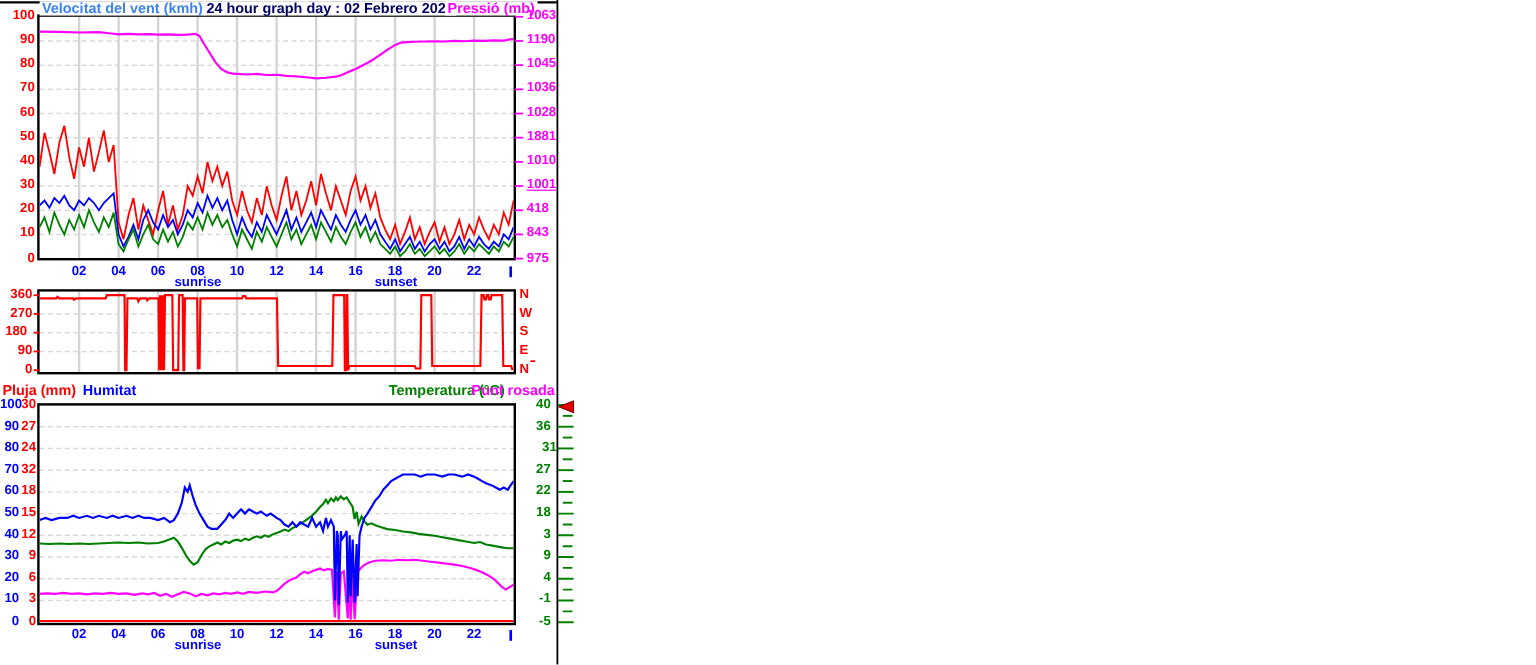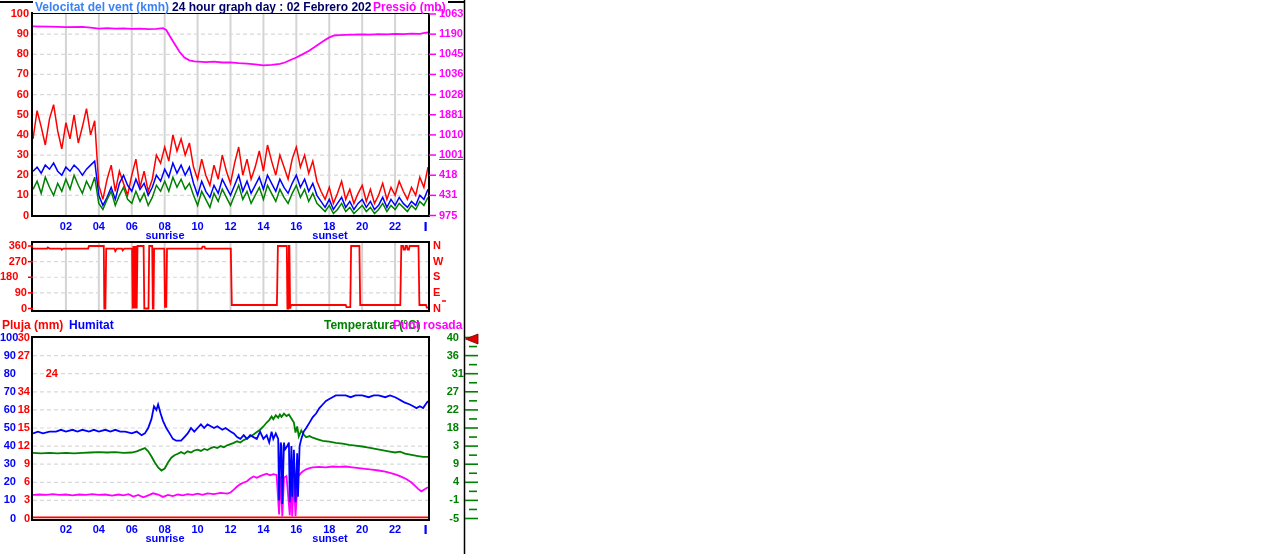--- a/index.html
+++ b/index.html
@@ -173,47 +173,47 @@
     <span class="lbl" style="color: rgb(255, 0, 0); top: 210px; left: 0px; width: 29px; text-align: right;">0</span>
     <span class="lbl" style="color: rgb(255, 0, 255); top: 8px; left: 439px;">1063</span>
     <span class="lbl" style="color: rgb(255, 0, 255); top: 28px; left: 439px;">1190</span>
     <span class="lbl" style="color: rgb(255, 0, 255); top: 48px; left: 439px;">1045</span>
     <span class="lbl" style="color: rgb(255, 0, 255); top: 68px; left: 439px;">1036</span>
     <span class="lbl" style="color: rgb(255, 0, 255); top: 89px; left: 439px;">1028</span>
     <span class="lbl" style="color: rgb(255, 0, 255); top: 109px; left: 439px;">1881</span>
     <span class="lbl" style="color: rgb(255, 0, 255); top: 129px; left: 439px;">1010</span>
     <span class="lbl" style="color: rgb(255, 0, 255); top: 149px; left: 439px; text-decoration: underline;">1001</span>
     <span class="lbl" style="color: rgb(255, 0, 255); top: 169px; left: 439px;">418</span>
-    <span class="lbl" style="color: rgb(255, 0, 255); top: 189px; left: 439px;">431</span>
+    <span class="lbl" style="color: rgb(255, 0, 255); top: 189px; left: 439px;">843</span>
     <span class="lbl" style="color: rgb(255, 0, 255); top: 210px; left: 439px;">975</span>
     <span class="lbl" style="color: rgb(255, 0, 0); top: 240px; left: 0px; width: 27px; text-align: right;">360</span>
     <span class="lbl" style="color: rgb(255, 0, 0); top: 256px; left: 0px; width: 27px; text-align: right;">270</span>
-    <span class="lbl" style="color: rgb(255, 0, 0); top: 271px; left: 0px; width: 27px; text-align: left;">180</span>
+    <span class="lbl" style="color: rgb(255, 0, 0); top: 271px; left: 0px; width: 27px; text-align: center;">180</span>
     <span class="lbl" style="color: rgb(255, 0, 0); top: 287px; left: 0px; width: 27px; text-align: right;">90</span>
     <span class="lbl" style="color: rgb(255, 0, 0); top: 303px; left: 0px; width: 27px; text-align: right;">0</span>
     <span class="lbl" style="color: rgb(255, 0, 0); top: 240px; left: 433px;">N</span>
     <span class="lbl" style="color: rgb(255, 0, 0); top: 256px; left: 433px;">W</span>
     <span class="lbl" style="color: rgb(255, 0, 0); top: 271px; left: 433px;">S</span>
     <span class="lbl" style="color: rgb(255, 0, 0); top: 287px; left: 433px;">E</span>
     <span class="lbl" style="color: rgb(255, 0, 0); top: 303px; left: 433px;">N</span>
     <span class="lbl" style="color: rgb(0, 0, 255); top: 332px; left: 0px; width: 16px; text-align: right;">100</span>
     <span class="lbl" style="color: rgb(0, 0, 255); top: 350px; left: 0px; width: 16px; text-align: right;">90</span>
     <span class="lbl" style="color: rgb(0, 0, 255); top: 368px; left: 0px; width: 16px; text-align: right;">80</span>
     <span class="lbl" style="color: rgb(0, 0, 255); top: 386px; left: 0px; width: 16px; text-align: right;">70</span>
     <span class="lbl" style="color: rgb(0, 0, 255); top: 404px; left: 0px; width: 16px; text-align: right;">60</span>
     <span class="lbl" style="color: rgb(0, 0, 255); top: 422px; left: 0px; width: 16px; text-align: right;">50</span>
     <span class="lbl" style="color: rgb(0, 0, 255); top: 440px; left: 0px; width: 16px; text-align: right;">40</span>
     <span class="lbl" style="color: rgb(0, 0, 255); top: 458px; left: 0px; width: 16px; text-align: right;">30</span>
     <span class="lbl" style="color: rgb(0, 0, 255); top: 476px; left: 0px; width: 16px; text-align: right;">20</span>
     <span class="lbl" style="color: rgb(0, 0, 255); top: 494px; left: 0px; width: 16px; text-align: right;">10</span>
     <span class="lbl" style="color: rgb(0, 0, 255); top: 513px; left: 0px; width: 16px; text-align: right;">0</span>
     <span class="lbl" style="color: rgb(255, 0, 0); top: 332px; left: 16px; width: 14px; text-align: right;">30</span>
     <span class="lbl" style="color: rgb(255, 0, 0); top: 350px; left: 16px; width: 14px; text-align: right;">27</span>
-    <span class="lbl" style="color: rgb(255, 0, 0); top: 368px; left: 16px; width: 14px; text-align: right; margin-left: 28px;">24</span>
-    <span class="lbl" style="color: rgb(255, 0, 0); top: 386px; left: 16px; width: 14px; text-align: right;">34</span>
+    <span class="lbl" style="color: rgb(255, 0, 0); top: 368px; left: 16px; width: 14px; text-align: right;">24</span>
+    <span class="lbl" style="color: rgb(255, 0, 0); top: 386px; left: 16px; width: 14px; text-align: right;">32</span>
     <span class="lbl" style="color: rgb(255, 0, 0); top: 404px; left: 16px; width: 14px; text-align: right;">18</span>
     <span class="lbl" style="color: rgb(255, 0, 0); top: 422px; left: 16px; width: 14px; text-align: right;">15</span>
     <span class="lbl" style="color: rgb(255, 0, 0); top: 440px; left: 16px; width: 14px; text-align: right;">12</span>
     <span class="lbl" style="color: rgb(255, 0, 0); top: 458px; left: 16px; width: 14px; text-align: right;">9</span>
     <span class="lbl" style="color: rgb(255, 0, 0); top: 476px; left: 16px; width: 14px; text-align: right;">6</span>
     <span class="lbl" style="color: rgb(255, 0, 0); top: 494px; left: 16px; width: 14px; text-align: right;">3</span>
     <span class="lbl" style="color: rgb(255, 0, 0); top: 513px; left: 16px; width: 14px; text-align: right;">0</span>
     <span class="lbl" style="color: rgb(0, 128, 0); top: 332px; left: 435px; width: 24px; text-align: right;">40</span>
     <span class="lbl" style="color: rgb(0, 128, 0); top: 350px; left: 435px; width: 24px; text-align: right;">36</span>
     <span class="lbl" style="color: rgb(0, 128, 0); top: 368px; left: 440px; width: 24px; text-align: right;">31</span>

